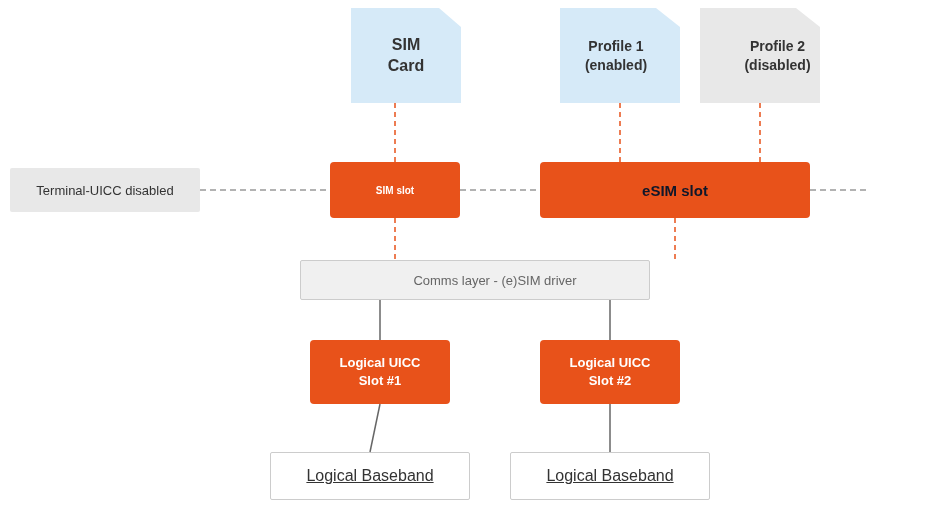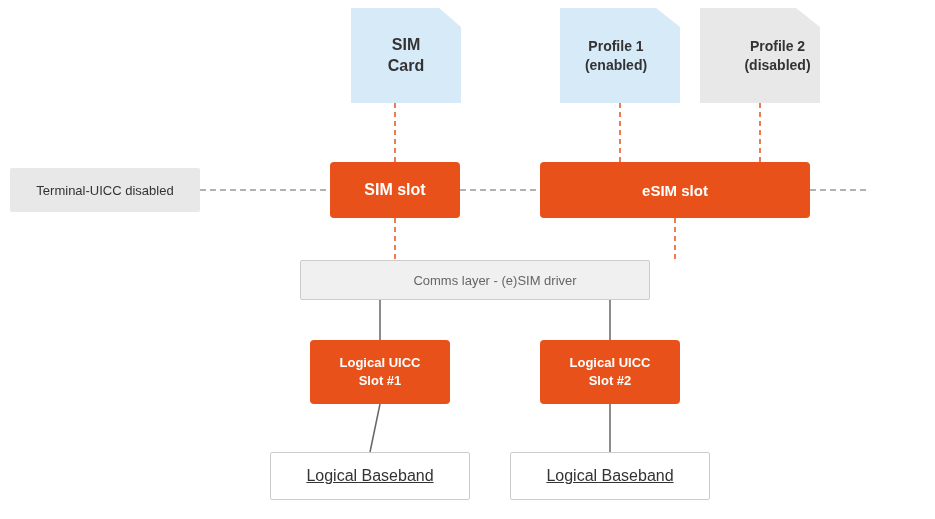--- a/index.html
+++ b/index.html
@@ -125,42 +125,42 @@
       left: 330px;
       width: 130px;
       height: 56px;
       background: #e8521a;
       border-radius: 4px;
       display: flex;
       align-items: center;
       justify-content: center;
     }
     .sim-slot-label {
-      font-size: 16px;
+      font-size: 10px;
       font-weight: bold;
       color: #fff;
     }
 
     
     .esim-slot-box {
       position: absolute;
       top: 162px;
       left: 540px;
       width: 270px;
       height: 56px;
       background: #e8521a;
       border-radius: 4px;
       display: flex;
       align-items: center;
       justify-content: center;
     }
     .esim-slot-label {
       font-size: 15px;
       font-weight: bold;
-      color: #ffffff;
+      color: #0f172a;
       text-align: center;
     }
 
     
     .comms-box {
       position: absolute;
       top: 260px;
       left: 300px;
       width: 350px;
       height: 40px;

